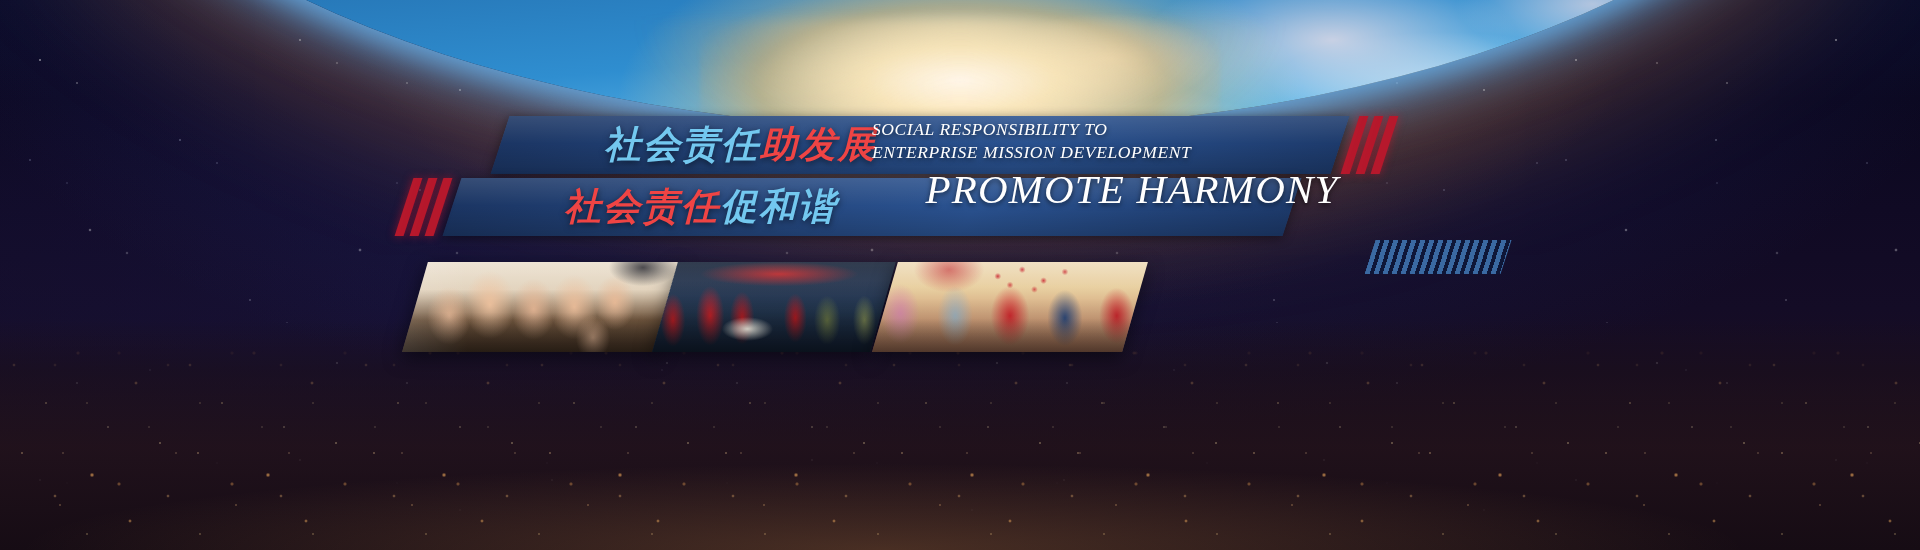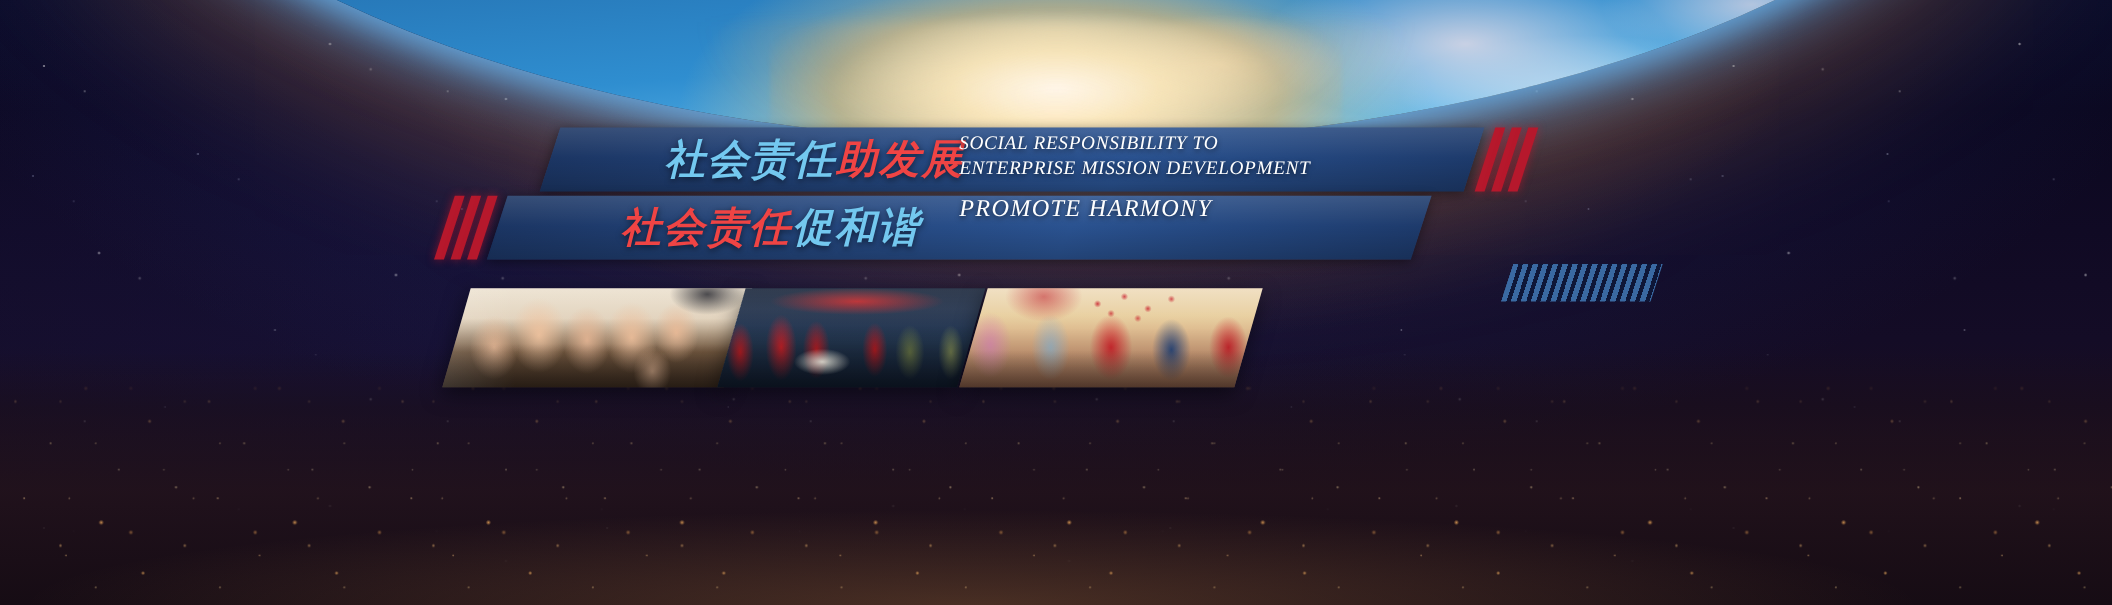--- a/index.html
+++ b/index.html
@@ -160,21 +160,21 @@
 
   
   .english{
     position:absolute;left:872px;top:118px;width:520px;
     font-family:"Liberation Serif","DejaVu Serif",serif;
     font-style:italic;
     color:#ffffff;
     text-shadow:0 2px 5px rgba(0,0,0,.6);
   }
   .eng-sm{font-size:17.5px;letter-spacing:.6px;line-height:23px;font-weight:400;}
-  .eng-big{font-size:22px;letter-spacing:1.2px;line-height:44px;margin-top:3px;font-weight:400;}
+  .eng-big{font-size:41px;letter-spacing:1.2px;line-height:44px;margin-top:3px;font-weight:400;text-align:center;}
 
   
   .photos{
     position:absolute;left:415px;top:262px;width:740px;height:90px;
   }
   .photo{
     position:absolute;top:0;height:90px;overflow:hidden;
     transform:skewX(-16deg);
     box-shadow:0 6px 18px rgba(0,0,0,.5);
   }

